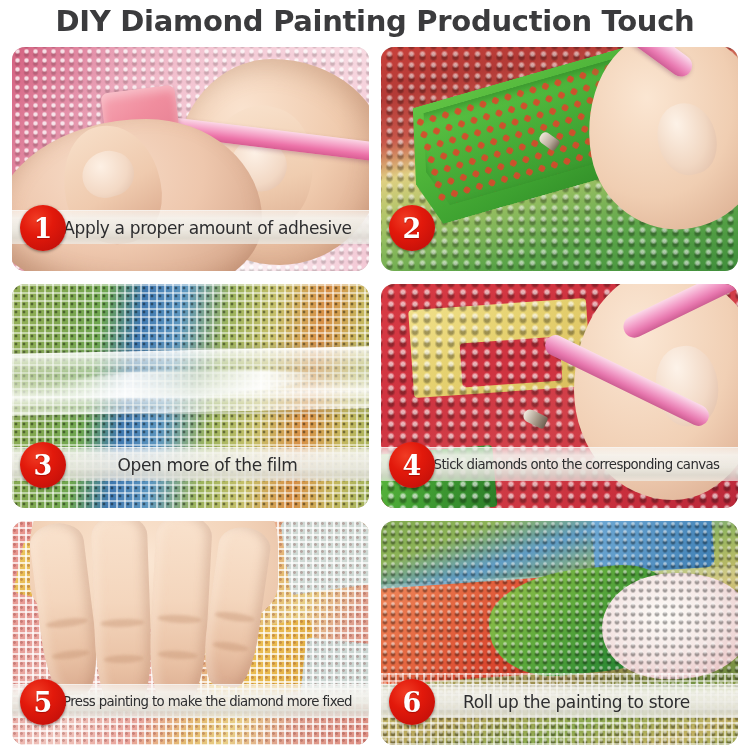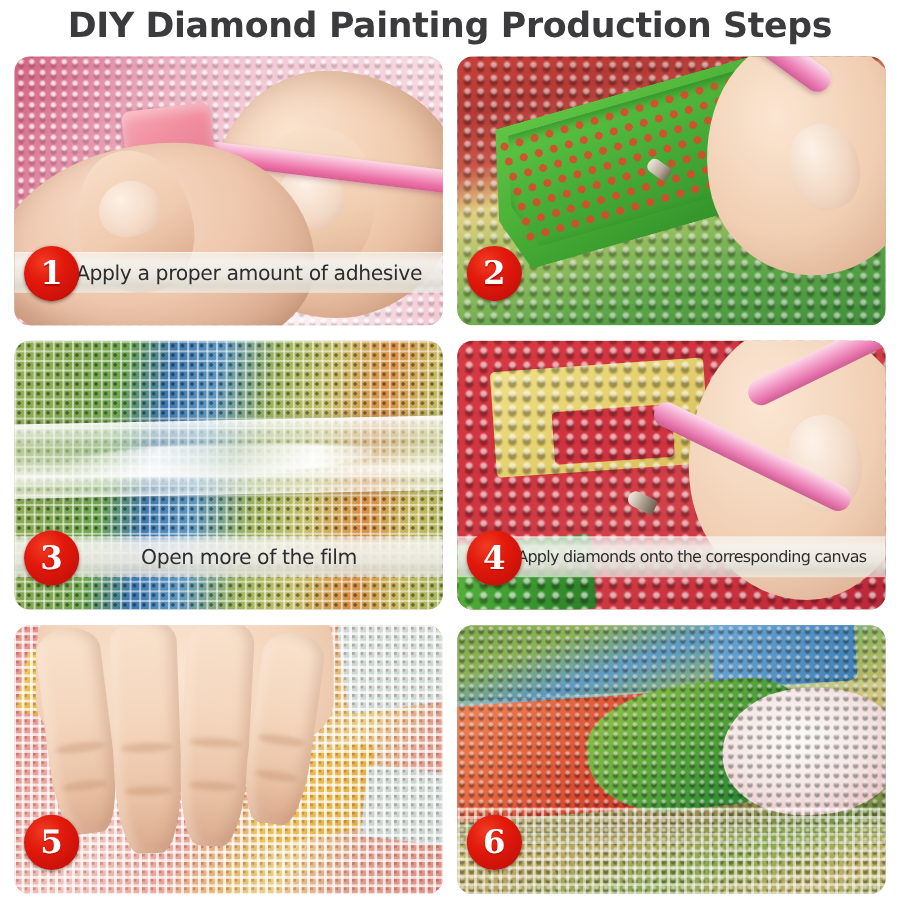--- a/index.html
+++ b/index.html
@@ -459,21 +459,21 @@
       linear-gradient(to right, rgba(255,255,255,0.55) 0 2px, rgba(255,255,255,0) 2px 7px),
       linear-gradient(to bottom, rgba(255,255,255,0.5) 0 2px, rgba(255,255,255,0) 2px 7px);
     background-size: 7px 7px, 7px 7px;
   }
 </style>
 </head>
 <body>
 
 <div class="page">
 
-  <div class="title">DIY Diamond Painting Production Steps</div>
+  <div class="title">DIY Diamond Painting Production Touch</div>
 
   <div class="grid">
 
     <div class="panel">
       <div class="photo">
         <div class="p1-bg"></div>
         <div class="p1-beads"></div>
         <div class="p1-hand-right"></div>
         <div class="p1-finger-b"></div>
         <div class="p1-nail-b"></div>
@@ -531,21 +531,21 @@
         <div class="p4-yellow2"></div>
         <div class="p4-green"></div>
         <div class="p4-beads"></div>
         <div class="p4-hand"></div>
         <div class="p4-nail"></div>
         <div class="p4-pen1"></div>
         <div class="p4-pen2"></div>
         <div class="p4-pentip"></div>
       </div>
       <div class="caption">
-        <div class="caption-text tight">Apply diamonds onto the corresponding canvas</div>
+        <div class="caption-text tight">Stick diamonds onto the corresponding canvas</div>
       </div>
       <div class="badge">
         <span>4</span>
       </div>
     </div>
 
     <div class="panel">
       <div class="photo">
         <div class="p5-bg"></div>
         <div class="p5-yellow"></div>
@@ -564,35 +564,41 @@
         </div>
         <div class="finger f3">
           <div class="knuckle" style="left:6px; right:6px; top:100px;"></div>
           <div class="knuckle" style="left:8px; right:8px; top:136px;"></div>
         </div>
         <div class="finger f4">
           <div class="knuckle" style="left:6px; right:6px; top:86px;"></div>
           <div class="knuckle" style="left:8px; right:8px; top:116px;"></div>
         </div>
       </div>
+      <div class="caption">
+        <div class="caption-text tight">Press painting to make the diamond more fixed</div>
+      </div>
       <div class="badge">
         <span>5</span>
       </div>
     </div>
 
     <div class="panel">
       <div class="photo">
         <div class="p6-bg"></div>
         <div class="p6-blue"></div>
         <div class="p6-roll"></div>
         <div class="p6-red"></div>
         <div class="p6-green"></div>
         <div class="p6-white"></div>
         <div class="p6-beads"></div>
         <div class="p6-undergrid"></div>
       </div>
+      <div class="caption">
+        <div class="caption-text">Roll up the painting to store</div>
+      </div>
       <div class="badge">
         <span>6</span>
       </div>
     </div>
 
   </div>
 </div>
 
 </body></html>

